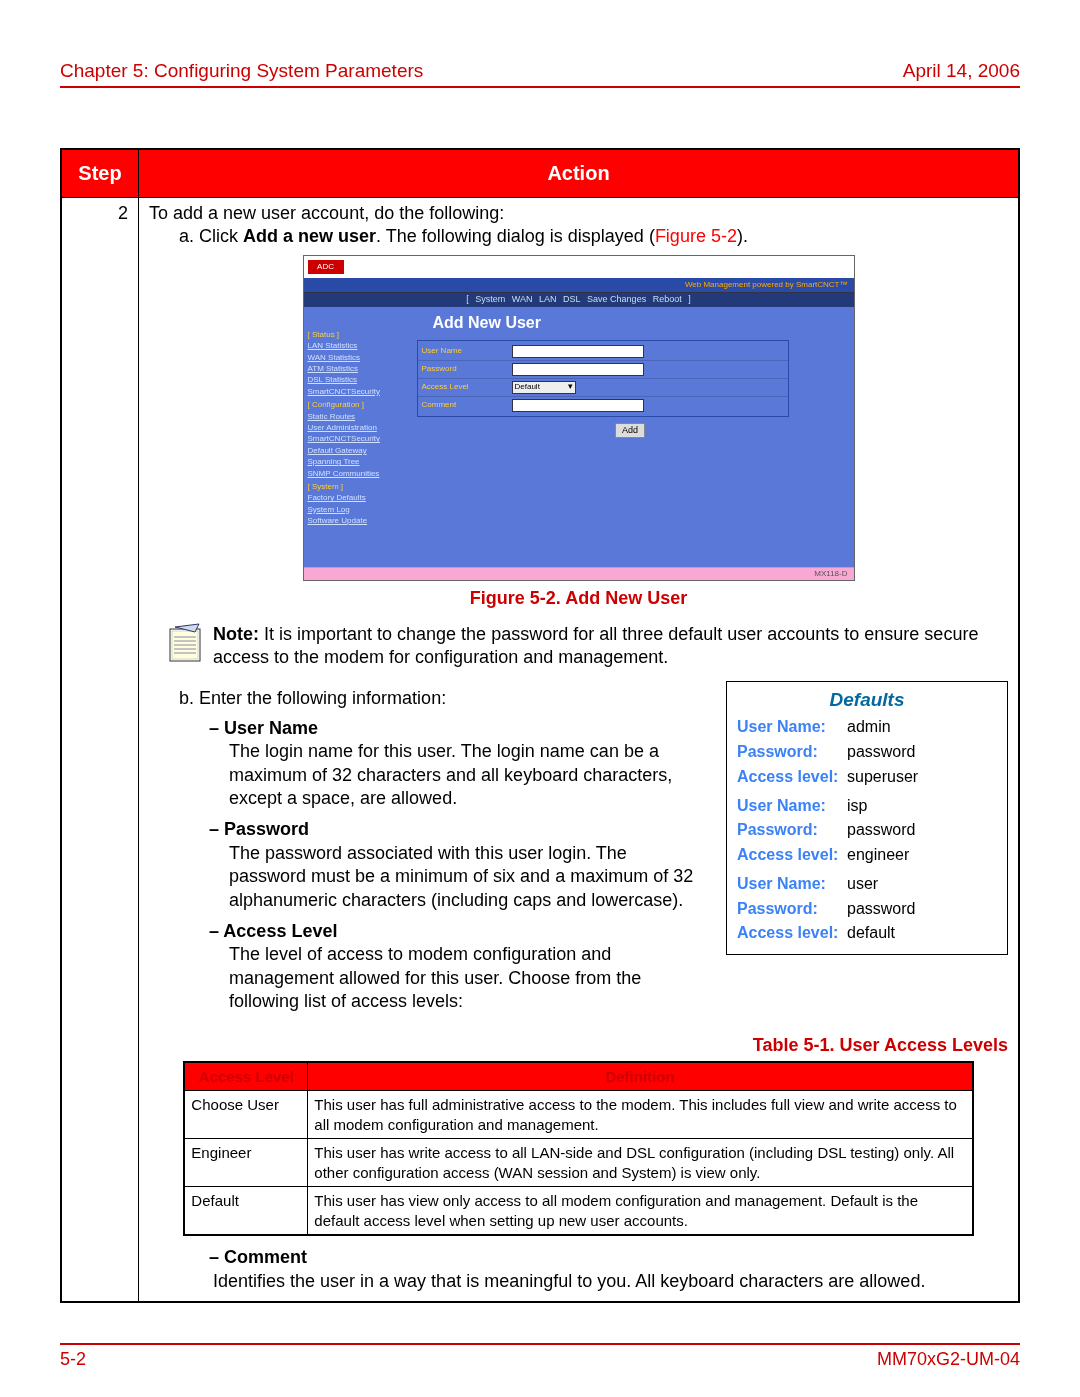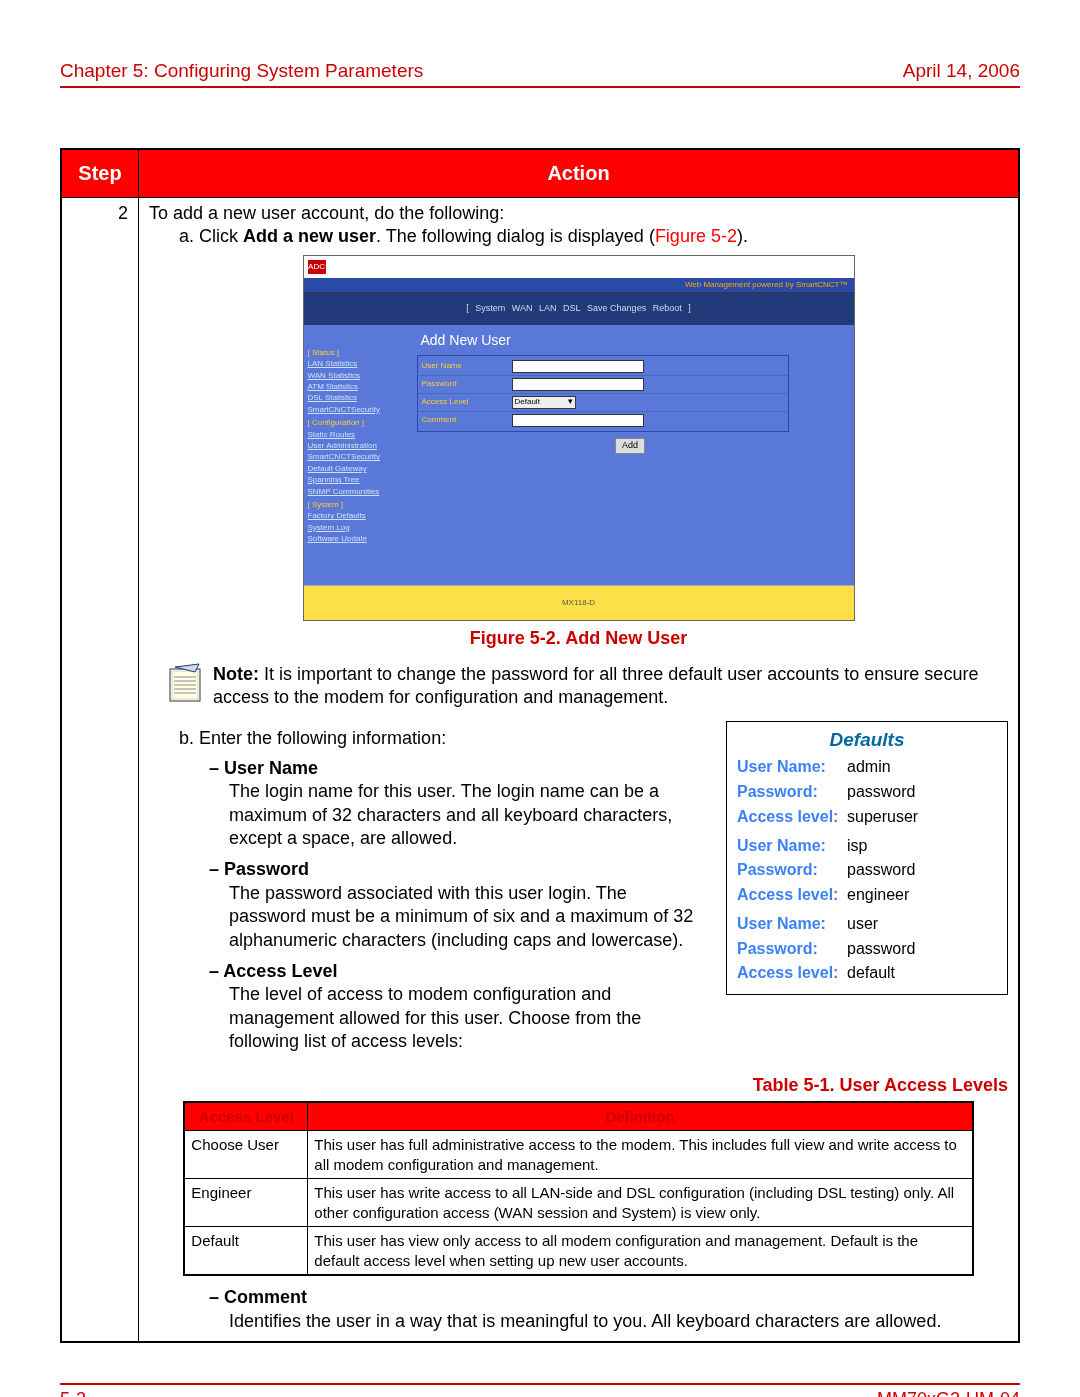--- a/index.html
+++ b/index.html
@@ -144,36 +144,36 @@
   }
   .fig-top {
     background: #fff;
     color: #000;
     height: 22px;
     display: flex;
     align-items: center;
     padding-left: 4px;
   }
   .fig-logo {
-    width: 18px; height: 14px; background: #c00; color: #fff;
+    width: 36px; height: 14px; background: #c00; color: #fff;
     font-size: 8px; display: flex; align-items: center; justify-content: center;
     margin-right: 4px;
   }
   .fig-powered {
     background: #2a4aa8;
     color: #fa0;
     font-size: 8px;
     text-align: right;
     padding: 2px 6px;
     border-bottom: 1px solid #334;
   }
   .fig-navbar {
     background: #223a7a;
     text-align: center;
-    padding: 10px 0;
+    padding: 1px 0;
     font-size: 9px;
   }
   .fig-navbar span { color: #cde; margin: 0 2px; }
   .fig-body { display: flex; min-height: 260px; }
   .fig-sidebar {
     width: 95px;
     background: #5a78d8;
     padding: 20px 4px;
   }
   .fig-sidebar .sec { color: #ffcc33; font-size: 8px; margin: 3px 0 1px 0; }
@@ -184,23 +184,23 @@
     text-decoration: underline;
     margin: 1px 0;
     cursor: pointer;
   }
   .fig-main {
     flex: 1;
     padding: 4px 10px;
   }
   .fig-main-title {
     color: #fff;
-    font-weight: normal;
-    font-size: 14px;
-    margin: 2px 0 6px 4px;
+    font-weight: bold;
+    font-size: 16px;
+    margin: 2px 0 6px 16px;
   }
   .fig-form {
     border: 1px solid #2a4aa8;
     padding: 2px 0;
     width: 370px;
   }
   .fig-form-row {
     display: flex;
     align-items: center;
     border-bottom: 1px solid #4a66b8;
@@ -239,25 +239,25 @@
   .fig-add-row { text-align: center; padding: 6px 0; }
   .fig-add-btn {
     display: inline-block;
     background: #ddd;
     color: #000;
     border: 1px solid #888;
     font-size: 9px;
     padding: 1px 6px;
   }
   .fig-bottom {
-    background: #fde047;
-    text-align: center;
+    background: #f9a8d4;
+    text-align: right;
     color: #555;
     font-size: 8px;
-    padding: 12px 6px;
+    padding: 1px 6px;
     border-top: 1px solid #aaa;
   }
 </style>
 </head>
 <body>
 
 <div class="page">
 
   <div class="header-bar">
     <span>Chapter 5: Configuring System Parameters</span>
@@ -430,21 +430,21 @@
           </tr>
           <tr>
             <td>Default</td>
             <td>This user has view only access to all modem configuration and management. Default is the default access level when setting up new user accounts.</td>
           </tr>
         </tbody>
             </table>
 
         <div class="comment-block">
           <div class="info-label">Comment</div>
-          <div style="margin:0 0 4px 20px;">Identifies the user in a way that is meaningful to you. All keyboard characters are allowed.</div>
+          <div style="margin:0 0 4px 4px;">Identifies the user in a way that is meaningful to you. All keyboard characters are allowed.</div>
         </div>
 
       </td>
     </tr>
   </tbody>
     </table>
 
   <div class="footer-bar">
     <span>5-2</span>
     <span>MM70xG2-UM-04</span>

